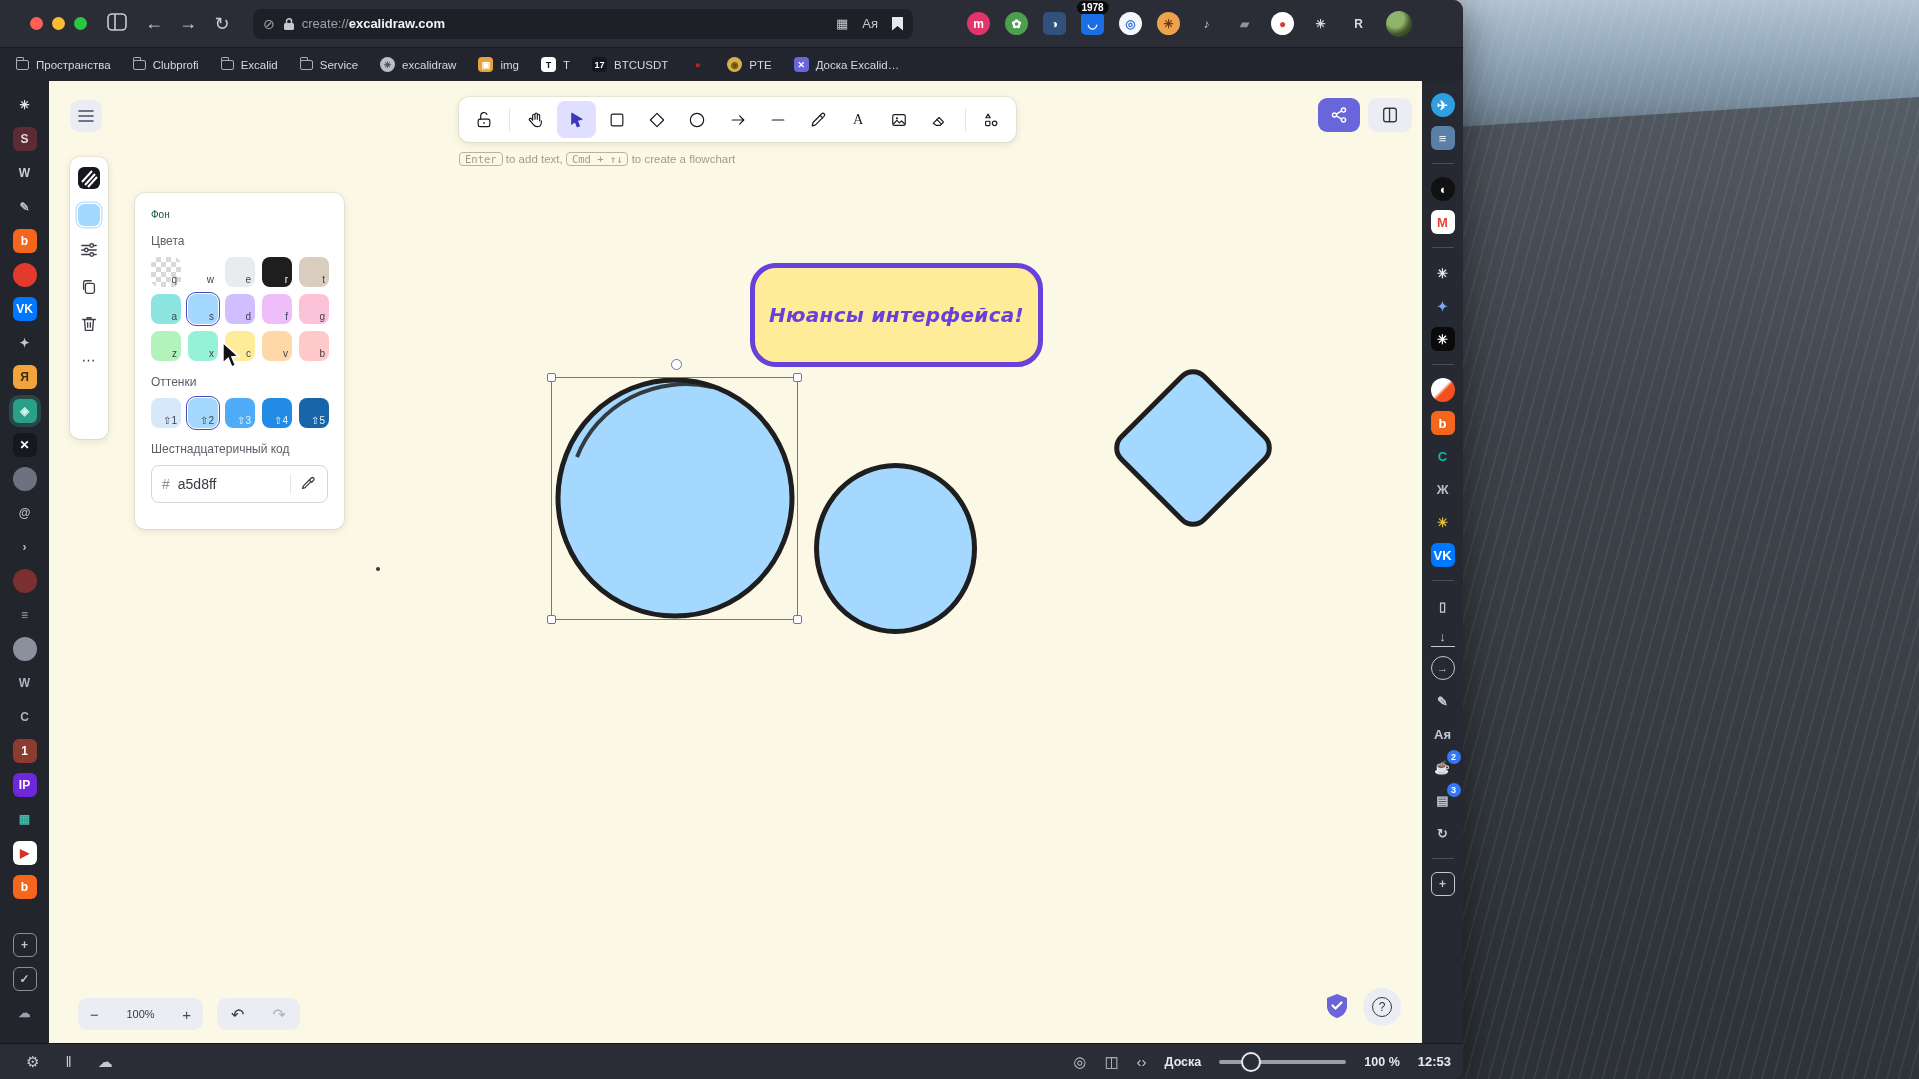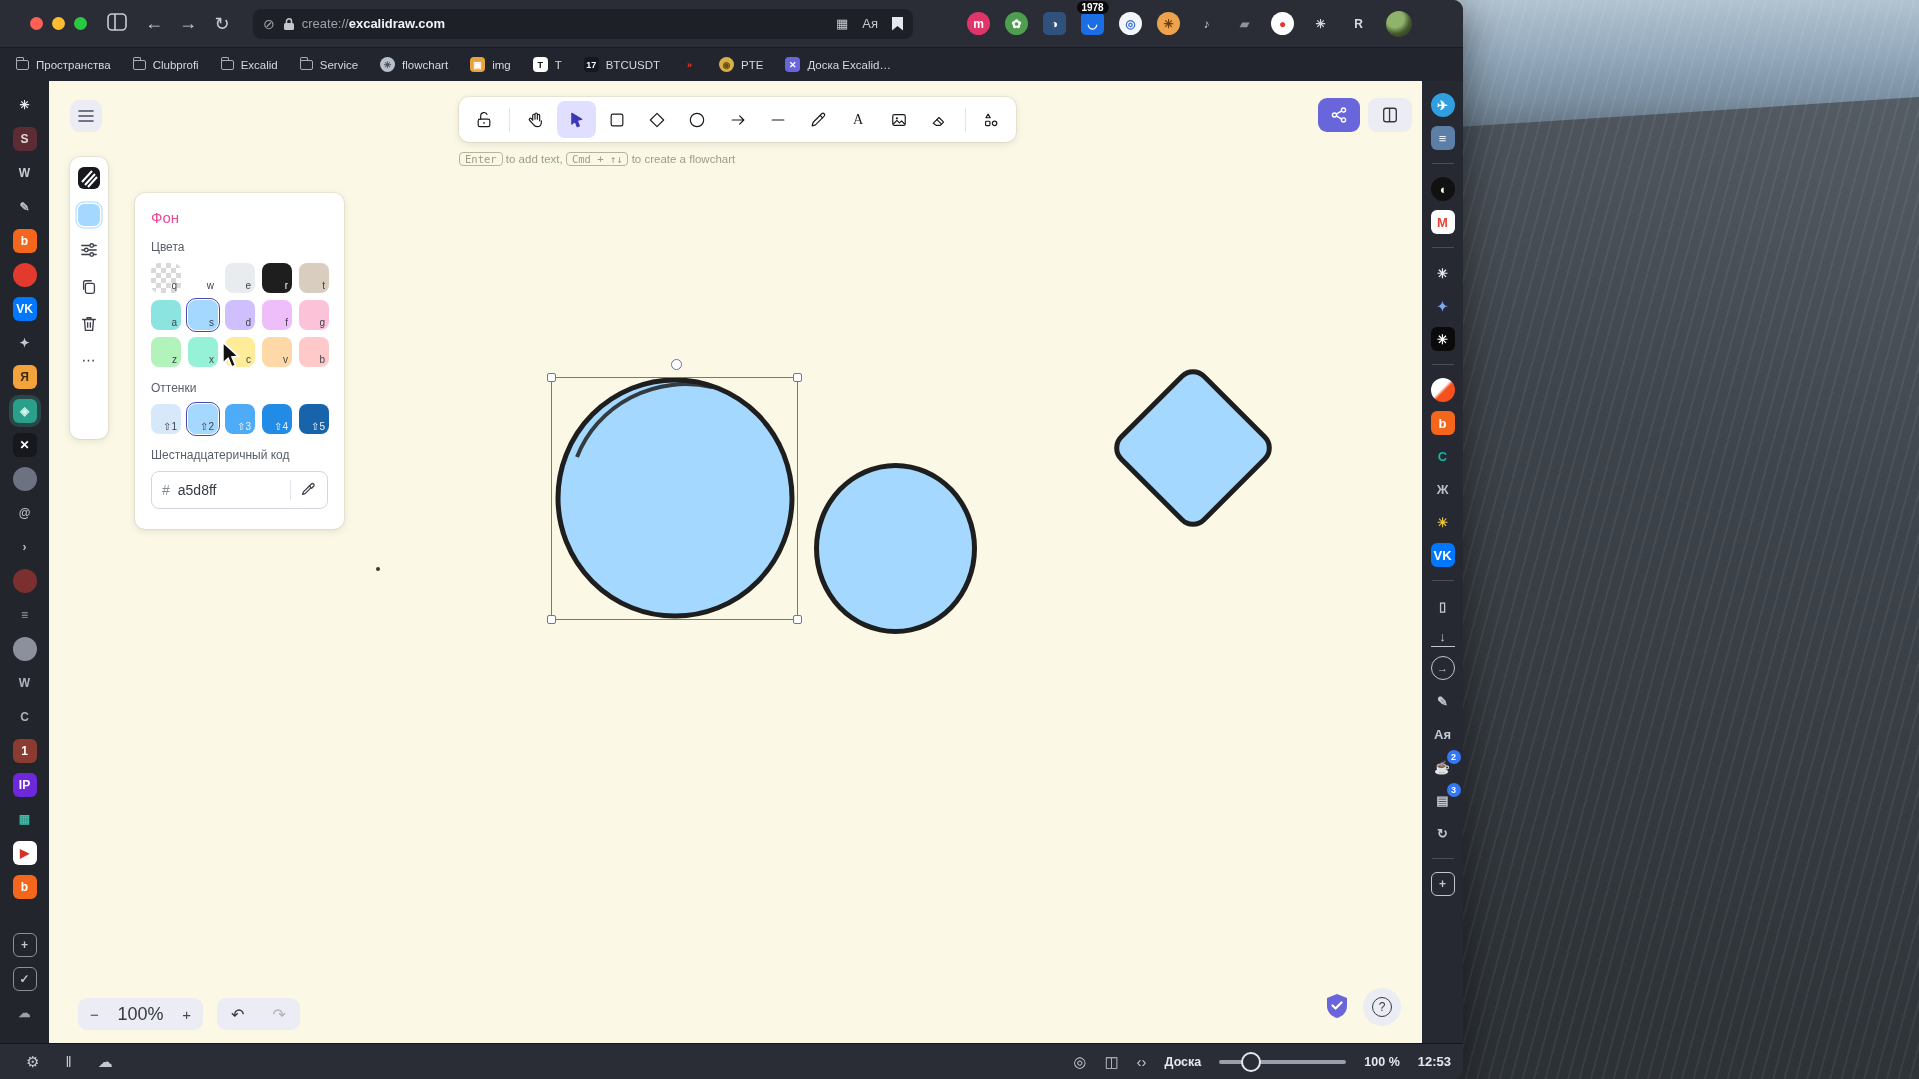--- a/index.html
+++ b/index.html
@@ -129,21 +129,21 @@
   .tbtn svg { stroke:#1b1b1f; fill:none; stroke-width:1.4; stroke-linecap:round; stroke-linejoin:round; }
   .tdiv { width:1px; height:24px; background:#e4e4ec; margin:0 5px; }
 
   .hint { position:absolute; left:410px; top:72px; width:557px; text-align:left;
     color:#a09d83; font-size:11.5px; }
   .kbd { border:1px solid #b8b49c; border-radius:4px; padding:0 5px;
     font-family:"DejaVu Sans Mono", monospace; font-size:10.5px; }
 
   
   .bgpanel { position:absolute; left:86px; top:112px; width:209px; height:336px; padding:16px; }
-  .p-title { font-size:15px; color:#ec4899; }
+  .p-title { font-size:10px; color:#14532d; }
   .p-sub { font-size:12px; color:#575f67; margin-top:14px; }
   .grid { display:flex; flex-wrap:wrap; gap:7px; margin-top:9px; width:178px; }
   .swatch { position:relative; width:30px; height:30px; border-radius:8px; border:none; }
   .swatch .k { position:absolute; right:4px; bottom:2px; font-size:10px; color:#40424e; }
   .swatch.light .k { color:#f0f3f8; }
   .swatch.sel { outline:1.2px solid #4a47b1; outline-offset:1px; }
   .checker { background-image:linear-gradient(45deg,#d9d9d9 25%,transparent 25%,transparent 75%,#d9d9d9 75%),
     linear-gradient(45deg,#d9d9d9 25%,#fff 25%,#fff 75%,#d9d9d9 75%); background-size:10px 10px;
     background-position:0 0,5px 5px; }
   .hexrow { display:flex; align-items:center; margin-top:9px; height:38px; border:1px solid #d5d5de;
@@ -155,21 +155,21 @@
 
   
   .sharebtn { position:absolute; left:1269px; top:17px; width:42px; height:34px; background:#6965db;
     border-radius:9px; display:flex; align-items:center; justify-content:center; }
   .libbtn { position:absolute; left:1319px; top:17px; width:44px; height:34px; background:#ececf4;
     border-radius:9px; display:flex; align-items:center; justify-content:center; }
 
   
   .zoompill { position:absolute; left:29px; top:917px; width:125px; height:32px; background:#ececf4;
     border-radius:9px; display:flex; align-items:center; justify-content:space-between; padding:0 12px; }
-  .zoomlbl { font-size:18px; color:#343a40; }
+  .zoomlbl { font-size:11px; color:#343a40; }
   .zbtn { font-size:15px; color:#43454f; background:none; border:none; }
   .histpill { position:absolute; left:168px; top:917px; width:83px; height:32px; background:#ececf4;
     border-radius:9px; display:flex; align-items:center; justify-content:space-around; }
   .undo { font-size:16px; color:#343a40; background:none; border:none; }
   .redo { font-size:16px; color:#b2b2c0; background:none; border:none; }
   .helpbtn { position:absolute; left:1314px; top:907px; width:38px; height:38px; background:#ececf4;
     border-radius:50%; display:flex; align-items:center; justify-content:center; font-size:15px;
     color:#343a40; border:none; }
   .shieldbadge { position:absolute; left:1276px; top:912px; }
 
@@ -287,21 +287,21 @@
         <div class="bm">
           <span class="ic-folder"></span>
           <span>Excalid</span>
         </div>
         <div class="bm">
           <span class="ic-folder"></span>
           <span>Service</span>
         </div>
         <div class="bm">
           <span class="chip round" style="background: rgb(185, 192, 204); color: rgb(74, 79, 90);">✳</span>
-          <span>flowchart</span>
+          <span>excalidraw</span>
         </div>
         <div class="bm">
           <span class="chip" style="background: rgb(232, 163, 61); color: rgb(255, 255, 255);">▣</span>
           <span>img</span>
         </div>
         <div class="bm">
           <span class="chip" style="background: rgb(255, 255, 255); color: rgb(17, 17, 17);">T</span>
           <span>T</span>
         </div>
         <div class="bm">
@@ -405,20 +405,23 @@
             <span>✓</span>
           </div>
           <div class="dit none" style="color: rgb(154, 160, 171);">
             <span>☁</span>
           </div>
         </div>
     </div>
 
     <div class="canvas">
 
+      <div class="note">
+        <span class="note-text">Нюансы интерфейса!</span>
+      </div>
 
       <svg class="bigcircle" width="246" height="247">
         <ellipse cx="123" cy="123" rx="117" ry="118" fill="#a5d8ff" stroke="#1e1e1e" stroke-width="5"></ellipse>
         <path d="M25 82 A116 112 0 0 1 160 12" fill="none" stroke="#1e1e1e" stroke-width="4" opacity="0.85"></path>
       </svg>
       <div class="selbox">
         <div class="handle" style="left:-5px;top:-5px"></div>
         <div class="handle" style="right:-5px;top:-5px"></div>
         <div class="handle" style="left:-5px;bottom:-5px"></div>
         <div class="handle" style="right:-5px;bottom:-5px"></div>

